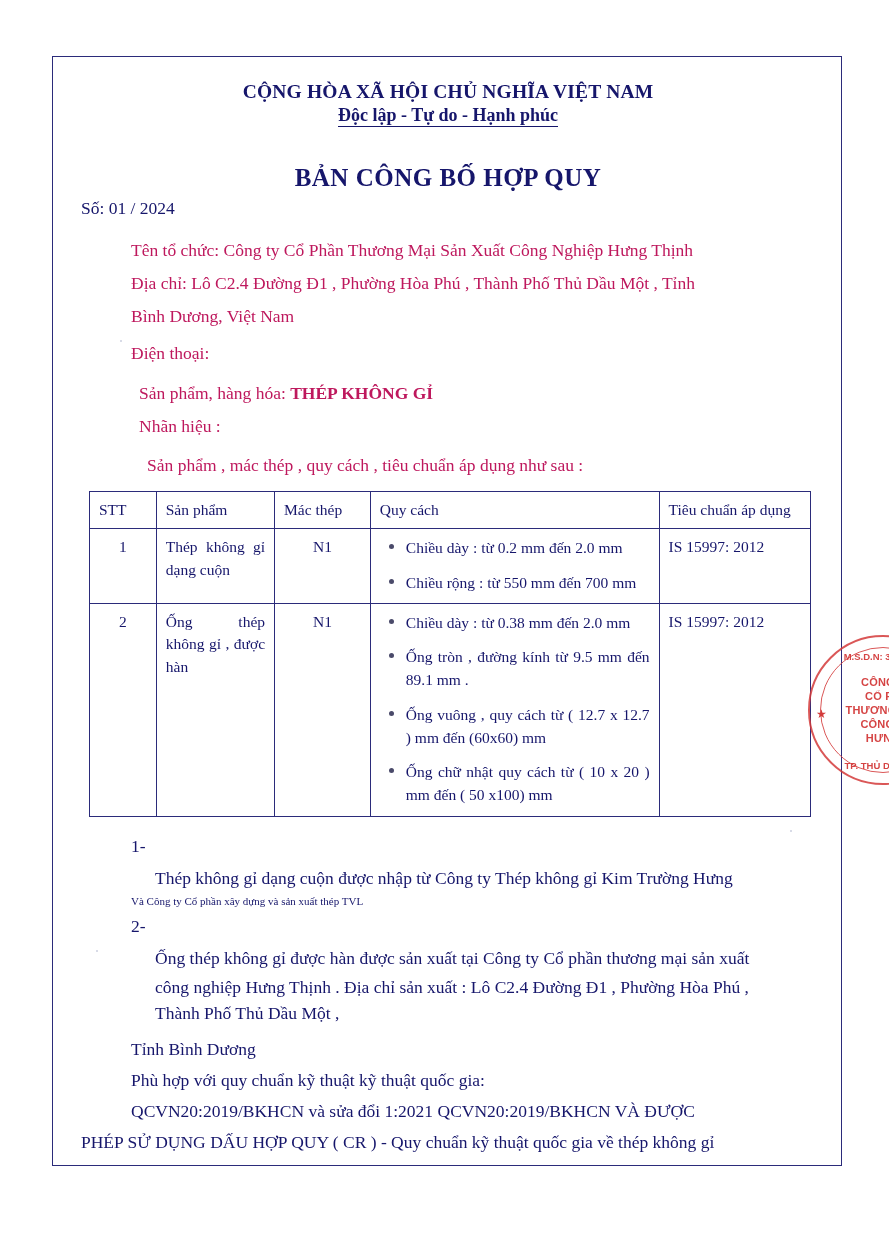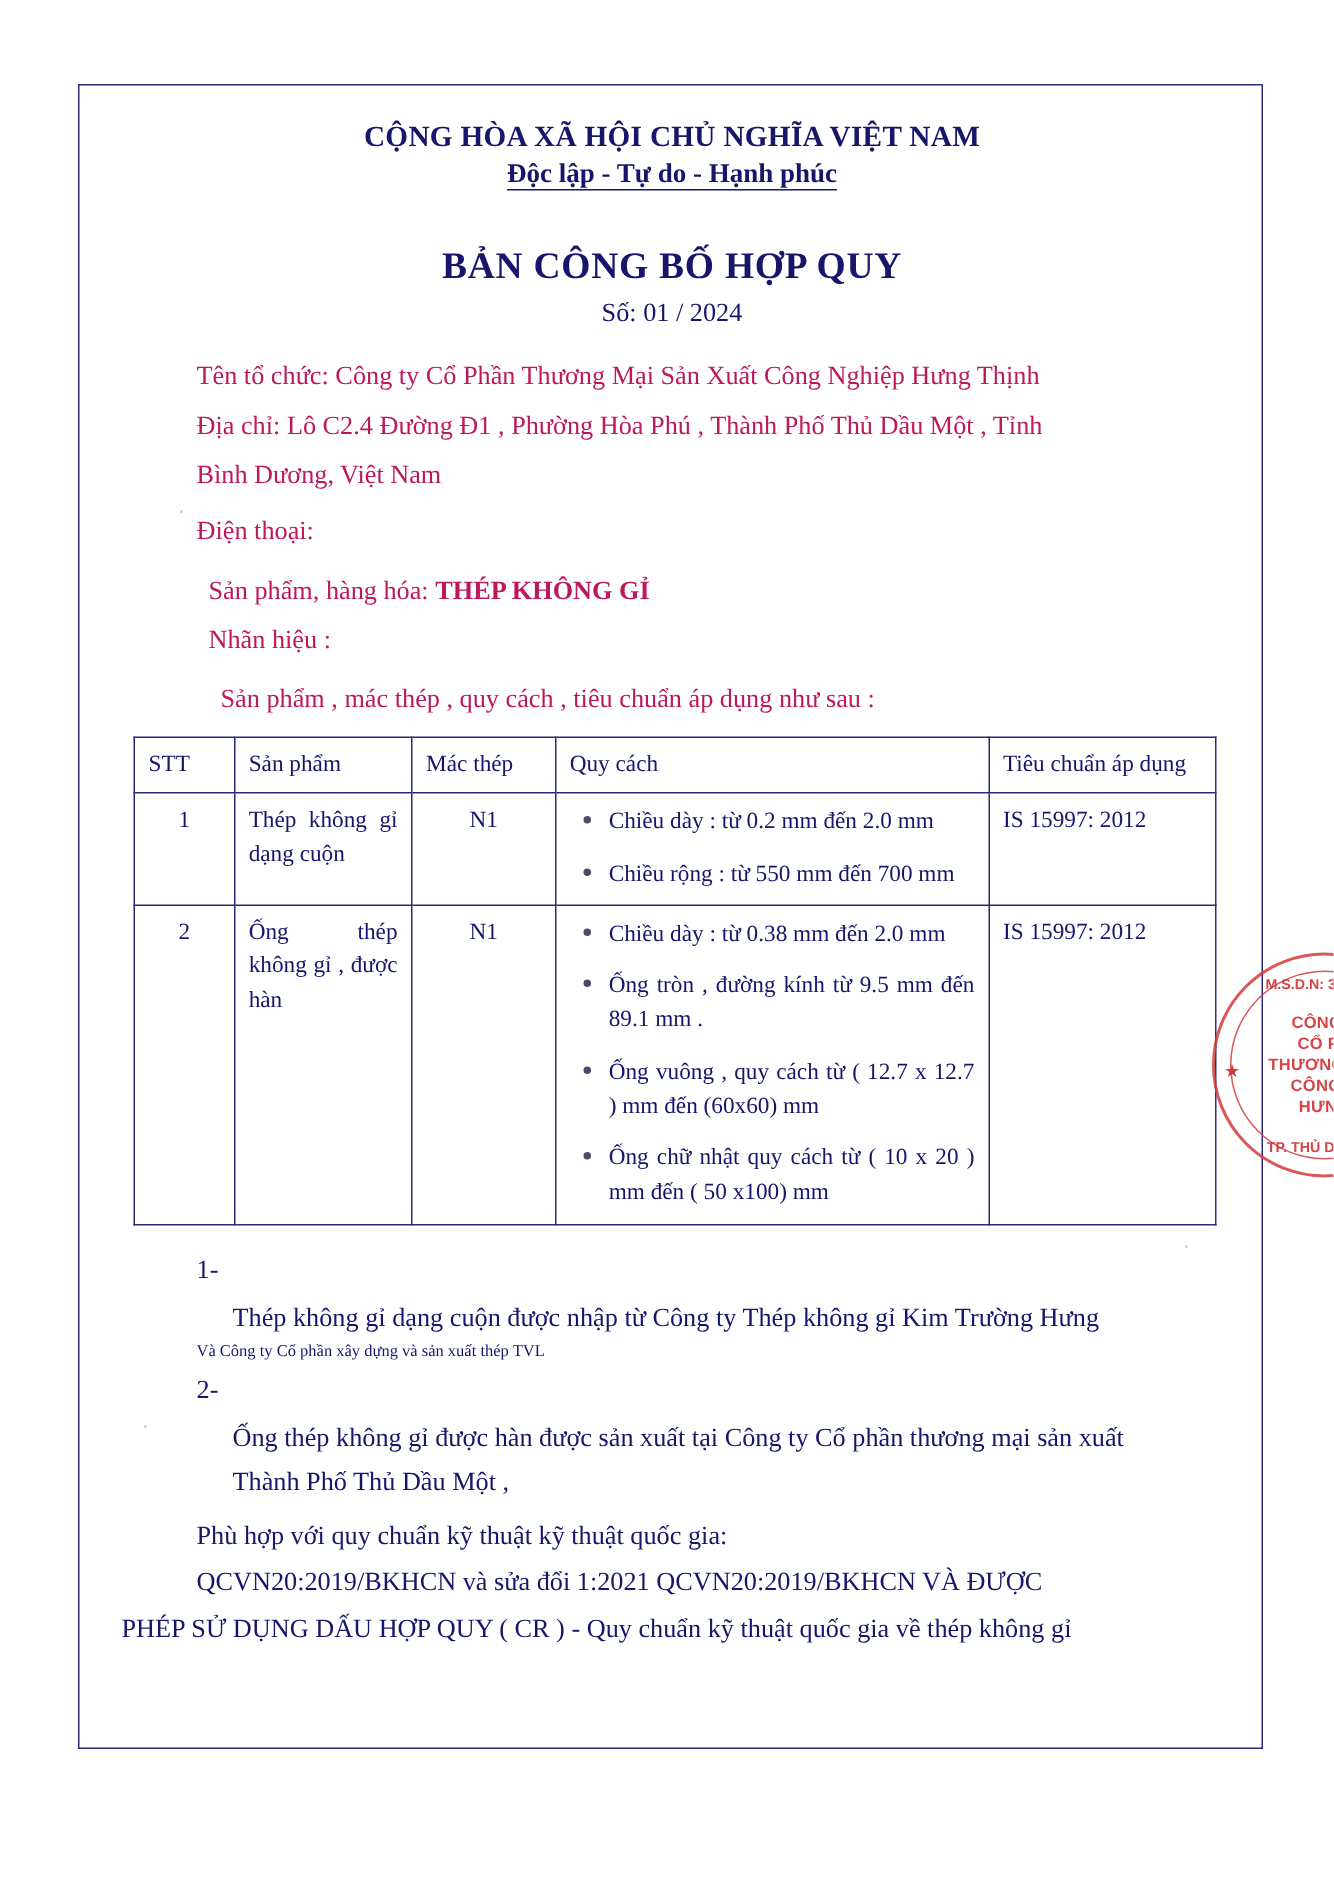--- a/index.html
+++ b/index.html
@@ -59,21 +59,21 @@
 
   .doc-title {
     text-align: center;
     font-weight: bold;
     font-size: 25px;
     color: #16166b;
     margin: 38px 0 6px 0;
     letter-spacing: 0.5px;
   }
   .doc-number {
-    text-align: center;
+    text-align: left;
     font-size: 17.5px;
     color: #16166b;
     margin: 0 0 18px 0;
   }
 
   
   p.line {
     font-size: 17.5px;
     line-height: 1.55;
     color: #be185d;
@@ -287,24 +287,26 @@
       <div class="note-row">
         <div class="note-num">1-</div>
         <div class="note-body">Thép không gỉ dạng cuộn được nhập từ Công ty Thép không gỉ Kim Trường Hưng</div>
       </div>
       <div class="note-cont">Và Công ty Cổ phần xây dựng và sản xuất thép TVL</div>
 
       <div class="note-row" style="margin-top:4px;">
         <div class="note-num">2-</div>
         <div class="note-body">Ống thép không gỉ được hàn được sản xuất tại Công ty Cổ phần thương mại sản xuất</div>
       </div>
+      <div class="note-cont-deep">công nghiệp Hưng Thịnh . Địa chỉ sản xuất : Lô C2.4 Đường Đ1 , Phường Hòa Phú ,</div>
       <div class="note-cont-deep">Thành Phố Thủ Dầu Một ,</div>
     </div>
 
     <div class="tail">
+      <p class="p-indent">Tỉnh Bình Dương</p>
       <p class="p-indent">Phù hợp với quy chuẩn kỹ thuật kỹ thuật quốc gia:</p>
       <p class="p-just">QCVN20:2019/BKHCN và sửa đổi 1:2021  QCVN20:2019/BKHCN VÀ ĐƯỢC</p>
       <p class="p-full">PHÉP SỬ DỤNG DẤU HỢP QUY ( CR ) -  Quy chuẩn kỹ thuật quốc gia về thép không gỉ</p>
     </div>
 
   </div>
 </div>
 
 <div class="stamp">
   <div class="stamp-ring"></div>

